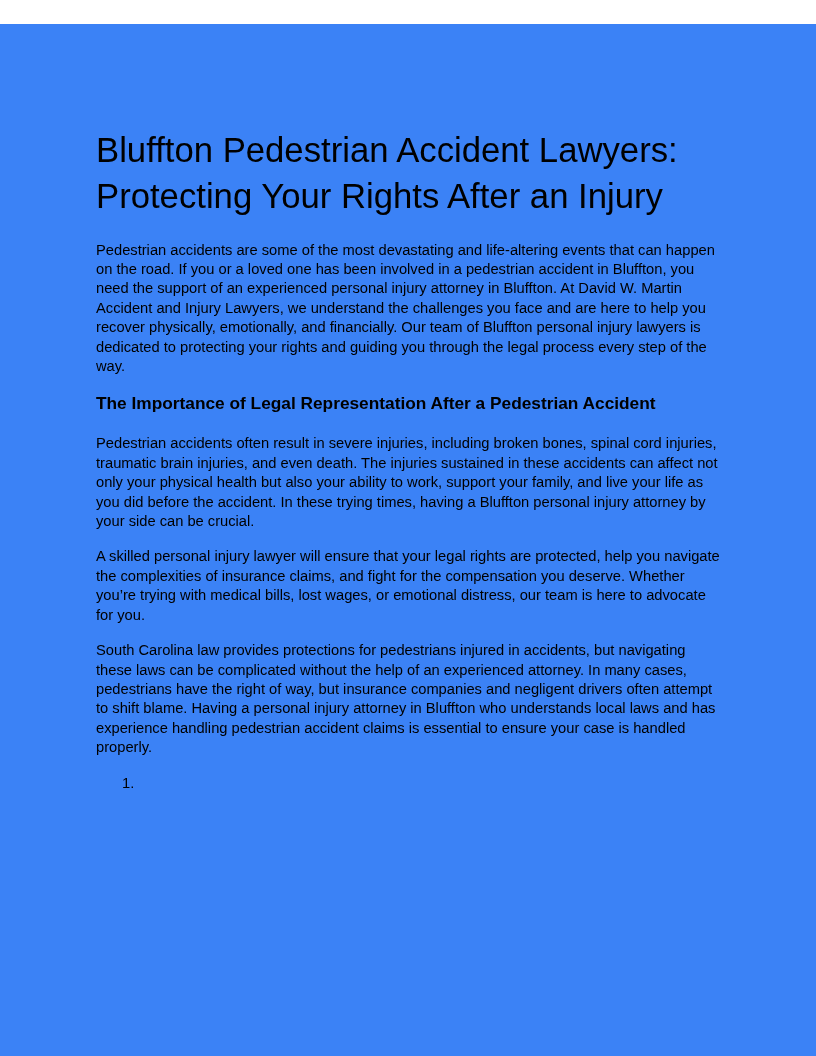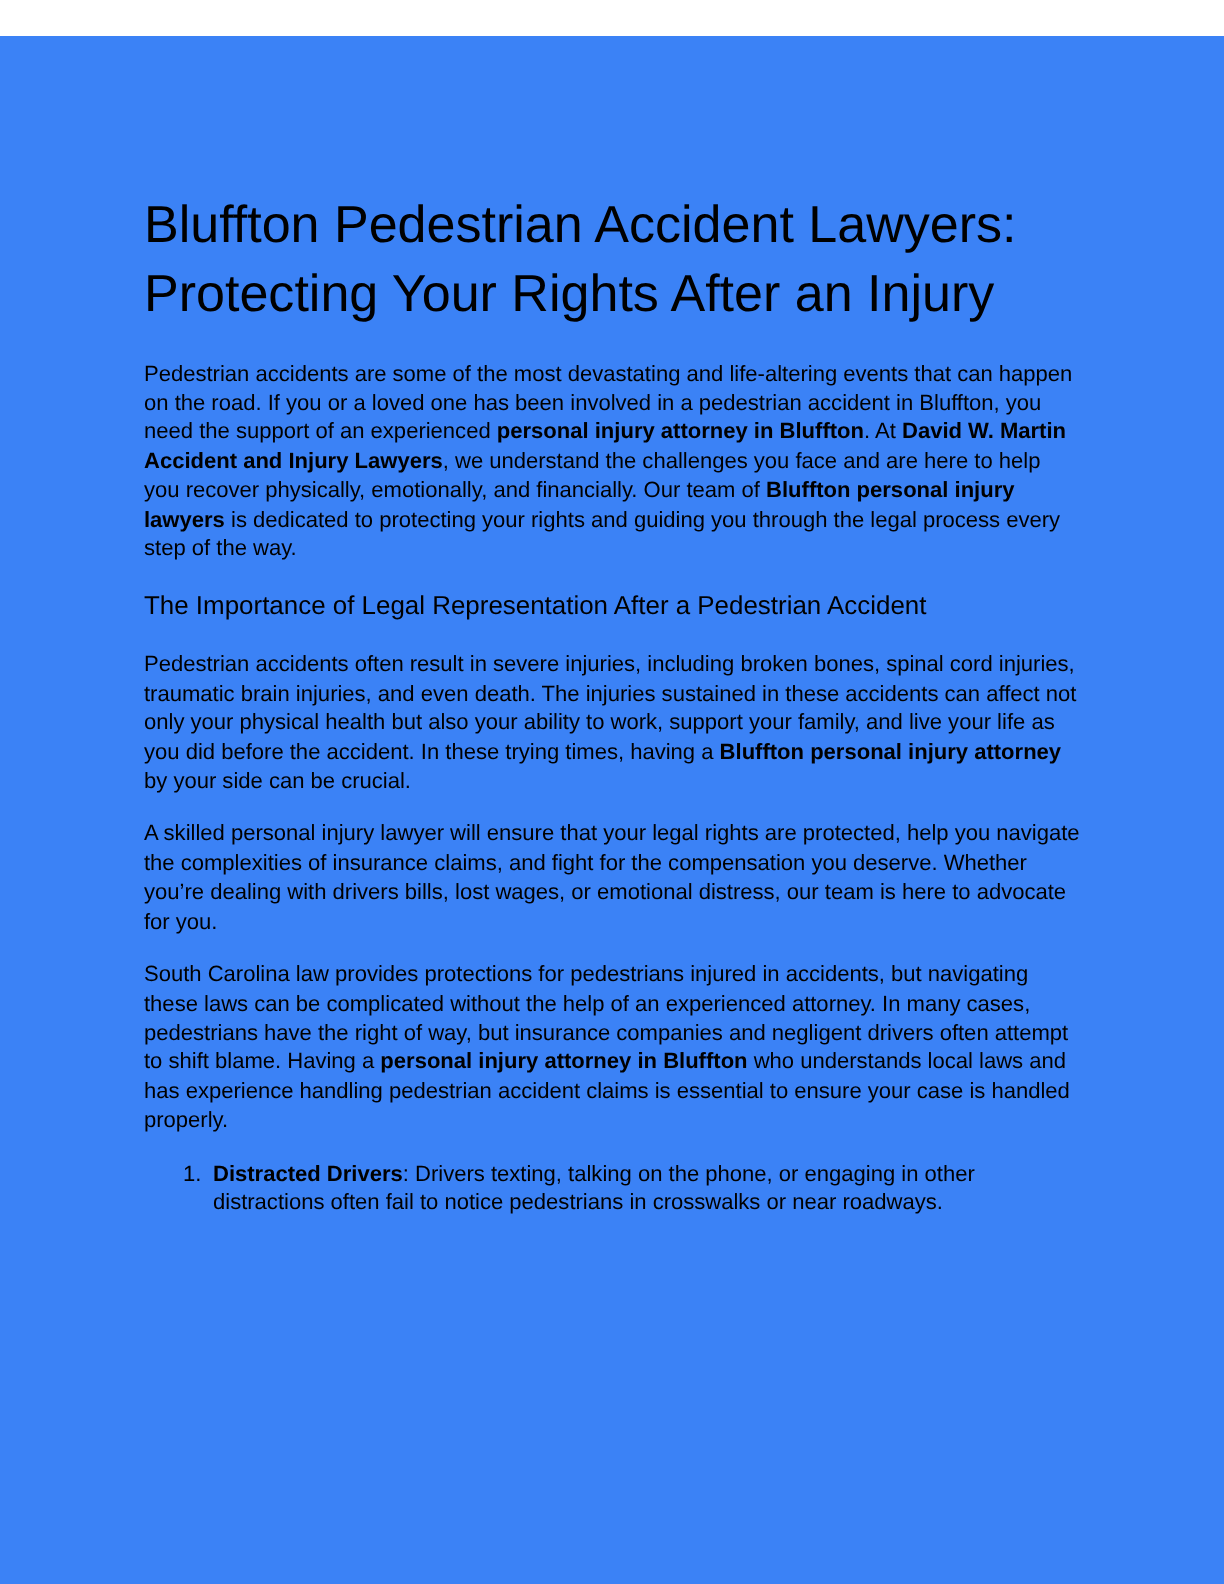--- a/index.html
+++ b/index.html
@@ -22,29 +22,29 @@
   }
   .doc-title {
     font-size: 34.7px;
     line-height: 45.8px;
     font-weight: 400;
     margin: 0 0 21px 0;
   }
   .doc-h2 {
     font-size: 17.3px;
     line-height: 23px;
-    font-weight: 400;
+    font-weight: 700;
     margin: 0 0 19px 0;
   }
   .doc-p {
     font-size: 14.7px;
     line-height: 19.4px;
     margin: 0 0 16px 0;
   }
-  strong { font-weight: 700; }
+  strong { font-weight: 400; }
   .doc-list {
     list-style: none;
     margin: 0;
     padding: 0;
     font-size: 14.7px;
     line-height: 19.4px;
   }
   .doc-list li {
     position: relative;
     padding-left: 46px;
@@ -62,27 +62,26 @@
 <main class="page">
 
   <h1 class="doc-title">Bluffton Pedestrian Accident Lawyers: Protecting Your Rights After an Injury</h1>
 
   <p class="doc-p"><span>Pedestrian accidents are some of the most devastating and life-altering events that can happen on the road. If you or a loved one has been involved in a pedestrian accident in Bluffton, you need the support of an experienced </span><strong>personal injury attorney in Bluffton</strong><span>. At </span><strong>David W. Martin Accident and Injury Lawyers</strong><span>, we understand the challenges you face and are here to help you recover physically, emotionally, and financially. Our team of </span><strong>Bluffton personal injury lawyers</strong><span> is dedicated to protecting your rights and guiding you through the legal process every step of the way.</span></p>
 
   <h2 class="doc-h2">The Importance of Legal Representation After a Pedestrian Accident</h2>
 
   <p class="doc-p"><span>Pedestrian accidents often result in severe injuries, including broken bones, spinal cord injuries, traumatic brain injuries, and even death. The injuries sustained in these accidents can affect not only your physical health but also your ability to work, support your family, and live your life as you did before the accident. In these trying times, having a </span><strong>Bluffton personal injury attorney</strong><span> by your side can be crucial.</span></p>
 
-  <p class="doc-p"><span>A skilled personal injury lawyer will ensure that your legal rights are protected, help you navigate the complexities of insurance claims, and fight for the compensation you deserve. Whether you’re dealing with drivers bills, lost wages, or emotional distress, our team is here to advocate for you.</span></p>
+  <p class="doc-p"><span>A skilled personal injury lawyer will ensure that your legal rights are protected, help you navigate the complexities of insurance claims, and fight for the compensation you deserve. Whether you’re trying with medical bills, lost wages, or emotional distress, our team is here to advocate for you.</span></p>
 
 
   <p class="doc-p"><span>South Carolina law provides protections for pedestrians injured in accidents, but navigating these laws can be complicated without the help of an experienced attorney. In many cases, pedestrians have the right of way, but insurance companies and negligent drivers often attempt to shift blame. Having a </span><strong>personal injury attorney in Bluffton</strong><span> who understands local laws and has experience handling pedestrian accident claims is essential to ensure your case is handled properly.</span></p>
 
 
 
   <ol class="doc-list">
     <li>
       <span class="li-number">1.</span>
-      <span class="li-body"><strong>Distracted Drivers</strong><span>: Drivers texting, talking on the phone, or engaging in other distractions often fail to notice pedestrians in crosswalks or near roadways.</span></span>
     </li>
   </ol>
 
 </main>
 
 </body></html>

